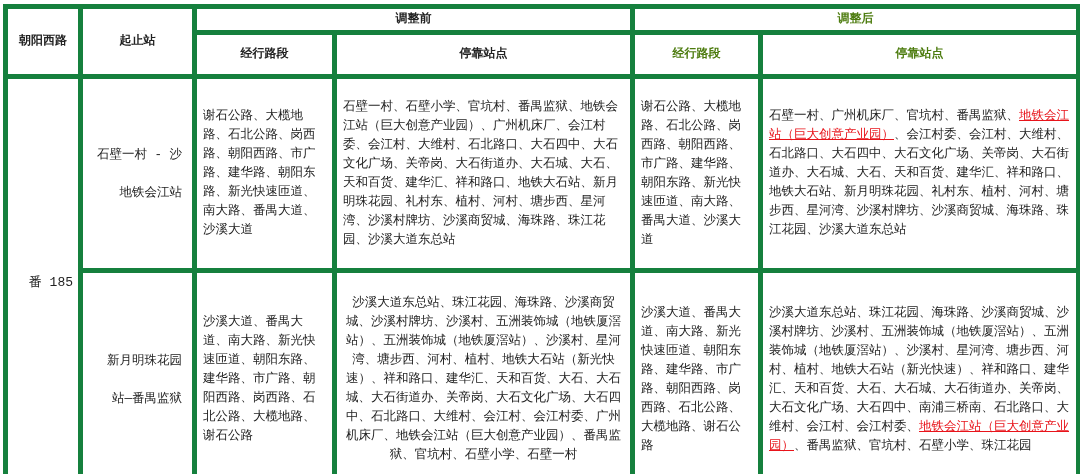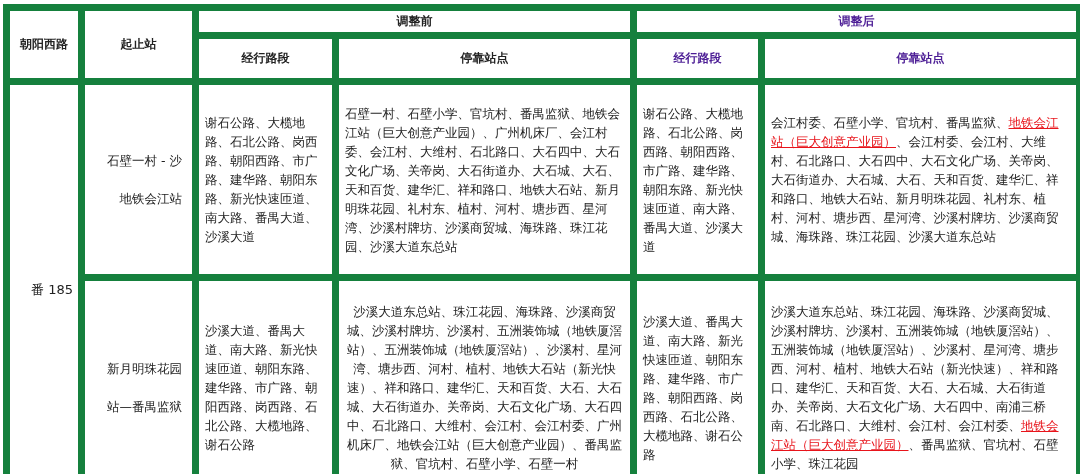--- a/index.html
+++ b/index.html
@@ -4,28 +4,29 @@
 <style>
   html, body { margin: 0; padding: 0; background: #ffffff; }
   body { width: 1080px; height: 474px; overflow: hidden; font-family: "DejaVu Sans", "Liberation Sans", sans-serif; color: #222; }
   table.route-table {
     position: absolute; left: 3px; top: 4px;
     border-collapse: collapse;
     table-layout: fixed;
     width: 1073px;
   }
   .route-table td, .route-table th {
-    border: 7px solid #15803d;
+    border: 5px solid #15803d;
     font-size: 12.5px;
     line-height: 19px;
     padding: 0 5px;
     vertical-align: middle;
+    font-family: Liberation Mono, monospace;
   }
   .route-table th { font-weight: bold; text-align: center; font-size: 12px; }
-  .route-table th.red { color: #4c1d95; margin-left: 36px; }
+  .route-table th.red { color: #4d7c0f; margin-left: 36px; }
   .row-h1 th { height: 21px; }
   .row-h2 th { height: 39px; }
   .row-b1 td { height: 189px; }
   .row-b2 td { height: 213px; }
   td.code { text-align: right; font-size: 13px; }
   td.endpoints { text-align: right; line-height: 38px; padding: 0 10px; }
   td.endpoints span { display: block; }
   td.path { padding: 0 6px; }
   td.stops { padding: 0 6px; }
   td.stops.center { text-align: center; }
@@ -58,21 +59,21 @@
   </tr>
   <tr class="row-b1">
     <td rowspan="2" class="code">番 185</td>
     <td class="endpoints">
       <span>石壁一村 - 沙</span>
       <span>地铁会江站</span>
     </td>
     <td class="path">谢石公路、大榄地路、石北公路、岗西路、朝阳西路、市广路、建华路、朝阳东路、新光快速匝道、南大路、番禺大道、沙溪大道</td>
     <td class="stops">石壁一村、石壁小学、官坑村、番禺监狱、地铁会江站（巨大创意产业园）、广州机床厂、会江村委、会江村、大维村、石北路口、大石四中、大石文化广场、关帝岗、大石街道办、大石城、大石、天和百货、建华汇、祥和路口、地铁大石站、新月明珠花园、礼村东、植村、河村、塘步西、星河湾、沙溪村牌坊、沙溪商贸城、海珠路、珠江花园、沙溪大道东总站</td>
     <td class="path">谢石公路、大榄地路、石北公路、岗西路、朝阳西路、市广路、建华路、朝阳东路、新光快速匝道、南大路、番禺大道、沙溪大道</td>
-    <td class="stops"><span>会江村委、石壁小学、官坑村、番禺监狱、</span><span class="hl">地铁会江站（巨大创意产业园）</span><span>、会江村委、会江村、大维村、石北路口、大石四中、大石文化广场、关帝岗、大石街道办、大石城、大石、天和百货、建华汇、祥和路口、地铁大石站、新月明珠花园、礼村东、植村、河村、塘步西、星河湾、沙溪村牌坊、沙溪商贸城、海珠路、珠江花园、沙溪大道东总站</span></td>
+    <td class="stops"><span>石壁一村、广州机床厂、官坑村、番禺监狱、</span><span class="hl">地铁会江站（巨大创意产业园）</span><span>、会江村委、会江村、大维村、石北路口、大石四中、大石文化广场、关帝岗、大石街道办、大石城、大石、天和百货、建华汇、祥和路口、地铁大石站、新月明珠花园、礼村东、植村、河村、塘步西、星河湾、沙溪村牌坊、沙溪商贸城、海珠路、珠江花园、沙溪大道东总站</span></td>
   </tr>
   <tr class="row-b2">
     <td class="endpoints">
       <span>新月明珠花园</span>
       <span>站—番禺监狱</span>
     </td>
     <td class="path">沙溪大道、番禺大道、南大路、新光快速匝道、朝阳东路、建华路、市广路、朝阳西路、岗西路、石北公路、大榄地路、谢石公路</td>
     <td class="stops center">沙溪大道东总站、珠江花园、海珠路、沙溪商贸城、沙溪村牌坊、沙溪村、五洲装饰城（地铁厦滘站）、五洲装饰城（地铁厦滘站）、沙溪村、星河湾、塘步西、河村、植村、地铁大石站（新光快速）、祥和路口、建华汇、天和百货、大石、大石城、大石街道办、关帝岗、大石文化广场、大石四中、石北路口、大维村、会江村、会江村委、广州机床厂、地铁会江站（巨大创意产业园）、番禺监狱、官坑村、石壁小学、石壁一村</td>
     <td class="path">沙溪大道、番禺大道、南大路、新光快速匝道、朝阳东路、建华路、市广路、朝阳西路、岗西路、石北公路、大榄地路、谢石公路</td>
     <td class="stops"><span>沙溪大道东总站、珠江花园、海珠路、沙溪商贸城、沙溪村牌坊、沙溪村、五洲装饰城（地铁厦滘站）、五洲装饰城（地铁厦滘站）、沙溪村、星河湾、塘步西、河村、植村、地铁大石站（新光快速）、祥和路口、建华汇、天和百货、大石、大石城、大石街道办、关帝岗、大石文化广场、大石四中、南浦三桥南、石北路口、大维村、会江村、会江村委、</span><span class="hl">地铁会江站（巨大创意产业园）</span><span>、番禺监狱、官坑村、石壁小学、珠江花园</span></td>

